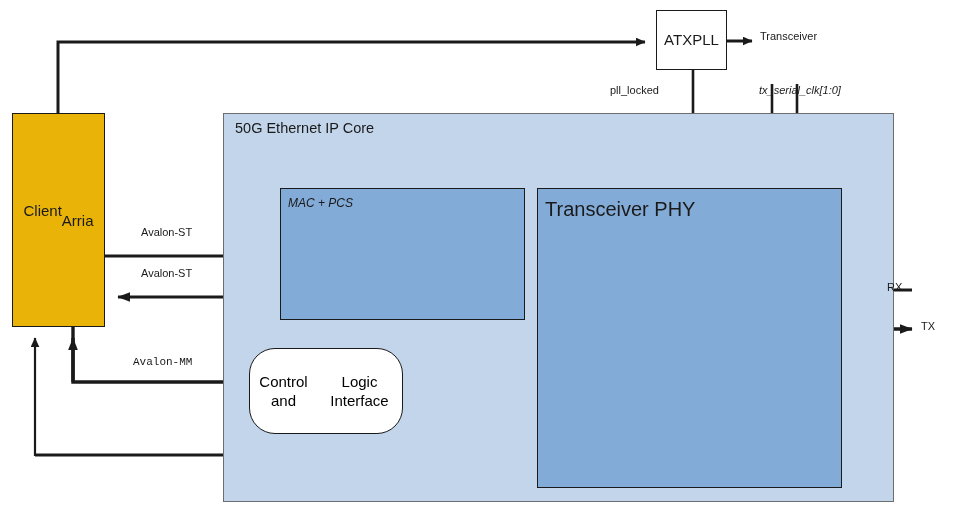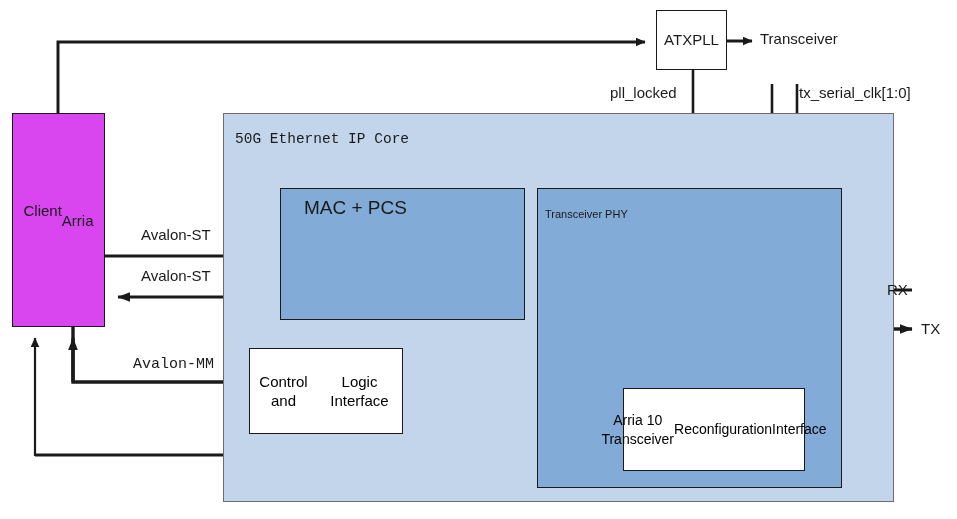--- a/index.html
+++ b/index.html
@@ -29,28 +29,28 @@
     display: flex;
     flex-direction: row;
     align-items: center;
     justify-content: center;
     z-index: 3;
   }
   .lbl {
     position: absolute;
     z-index: 5;
     color: #1a1a1a;
-    font-size: 15px;
+    font-size: 11px;
     line-height: 1.22;
     white-space: nowrap;
   }
   
   #client-logic {
     left: 12px; top: 113px; width: 93px; height: 214px;
-    background: #d946ef;
+    background: #eab308;
     font-size: 15px;
     color: #1a1a1a;
   }
   #client-logic .line { display: block; text-align: center; }
   #client-logic .line:first-child { margin-bottom: 20px; }
 
   #atx-pll {
     left: 656px; top: 10px; width: 71px; height: 60px;
     background: #ffffff;
     font-size: 15px;
@@ -59,70 +59,71 @@
   #atx-pll .line { display: block; text-align: center; line-height: 1.25; }
 
   #ip-core {
     left: 223px; top: 113px; width: 671px; height: 389px;
     background: #c3d5ea;
     border: 1.2px solid #6d6d6d;
     display: block;
     z-index: 1;
   }
   #ip-core-title {
-    left: 235px; top: 131px;
+    left: 235px; top: 120px;
     font-size: 14.5px;
-    font-family: Liberation Mono, monospace;
   }
 
   #mac-pcs {
     left: 280px; top: 188px; width: 245px; height: 132px;
     background: #83abd7;
     border: 1.2px solid #1a1a1a;
     display: block;
     z-index: 2;
   }
   #mac-pcs-title {
-    left: 304px; top: 196px;
-    font-size: 19px;
+    left: 288px; top: 196px;
+    font-size: 12px;
+    font-style: italic;
   }
 
   #transceiver-phy {
     left: 537px; top: 188px; width: 305px; height: 300px;
     background: #83abd7;
     border: 1.2px solid #1a1a1a;
     display: block;
     z-index: 2;
   }
   #transceiver-phy-title {
-    left: 545px; top: 208px;
-    font-size: 11px;
+    left: 545px; top: 197px;
+    font-size: 20px;
   }
 
   #control-status {
     left: 249px; top: 348px; width: 154px; height: 86px;
     background: #ffffff;
     font-size: 15px;
     z-index: 4;
+    border-radius: 26px;
   }
   #control-status .line { display: block; text-align: center; line-height: 1.3; }
 
   #arria10 {
     left: 623px; top: 388px; width: 182px; height: 83px;
     background: #ffffff;
     font-size: 14px;
     z-index: 4;
   }
   #arria10 .line { display: block; text-align: center; line-height: 1.32; }
 
   
   #lbl-transceiver-net { left: 760px; top: 30px; }
   #lbl-transceiver-net .line { display: block; }
   #lbl-pll-locked { left: 610px; top: 84px; }
-  #lbl-txserial { left: 799px; top: 84px; }
+  #lbl-txserial { left: 759px; top: 84px; font-style: italic; }
   #lbl-avalon-st-tx { left: 141px; top: 226px; }
   #lbl-avalon-st-rx { left: 141px; top: 267px; }
   #lbl-avalon-mm { left: 133px; top: 356px; font-family: Liberation Mono, monospace; }
   #lbl-rx { left: 887px; top: 281px; }
   #lbl-tx { left: 921px; top: 320px; }
 </style>
 </head>
 <body>
 
 <div id="canvas">
@@ -216,25 +217,20 @@
   <div class="box" id="atx-pll">
     <span class="line">ATX</span>
     <span class="line">PLL</span>
   </div>
 
   <div class="box" id="control-status">
     <span class="line">Control and</span>
     <span class="line">Logic Interface</span>
   </div>
 
-  <div class="box" id="arria10">
-    <span class="line">Arria 10 Transceiver</span>
-    <span class="line">Reconfiguration</span>
-    <span class="line">Interface</span>
-  </div>
 
   <div class="lbl" id="lbl-transceiver-net">
     <span class="line">Transceiver</span>
   </div>
 
   <div class="lbl" id="lbl-pll-locked">pll_locked</div>
 
   <div class="lbl" id="lbl-txserial">tx_serial_clk[1:0]</div>
 
   <div class="lbl" id="lbl-avalon-st-tx">Avalon-ST</div>

